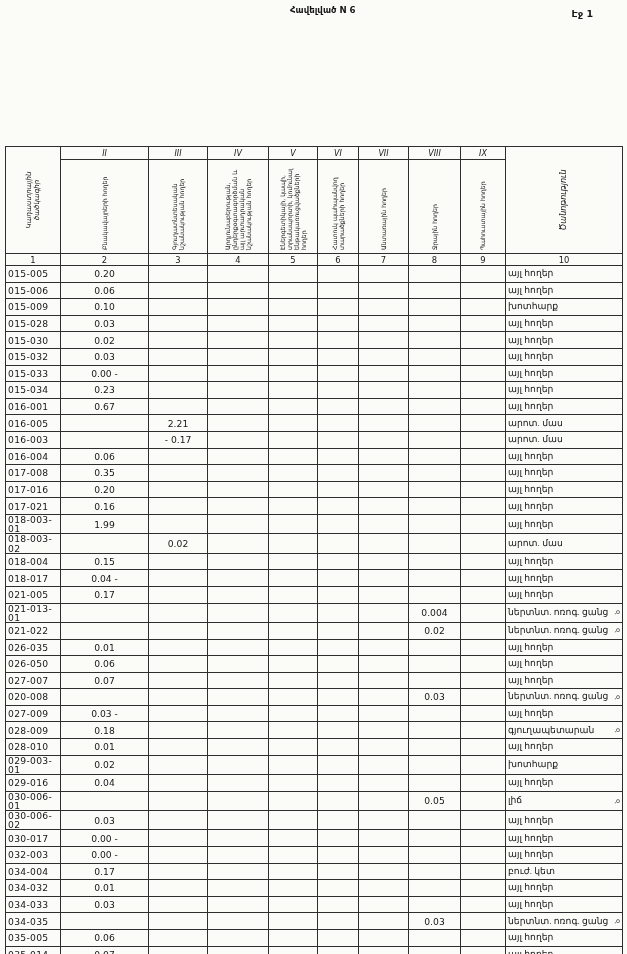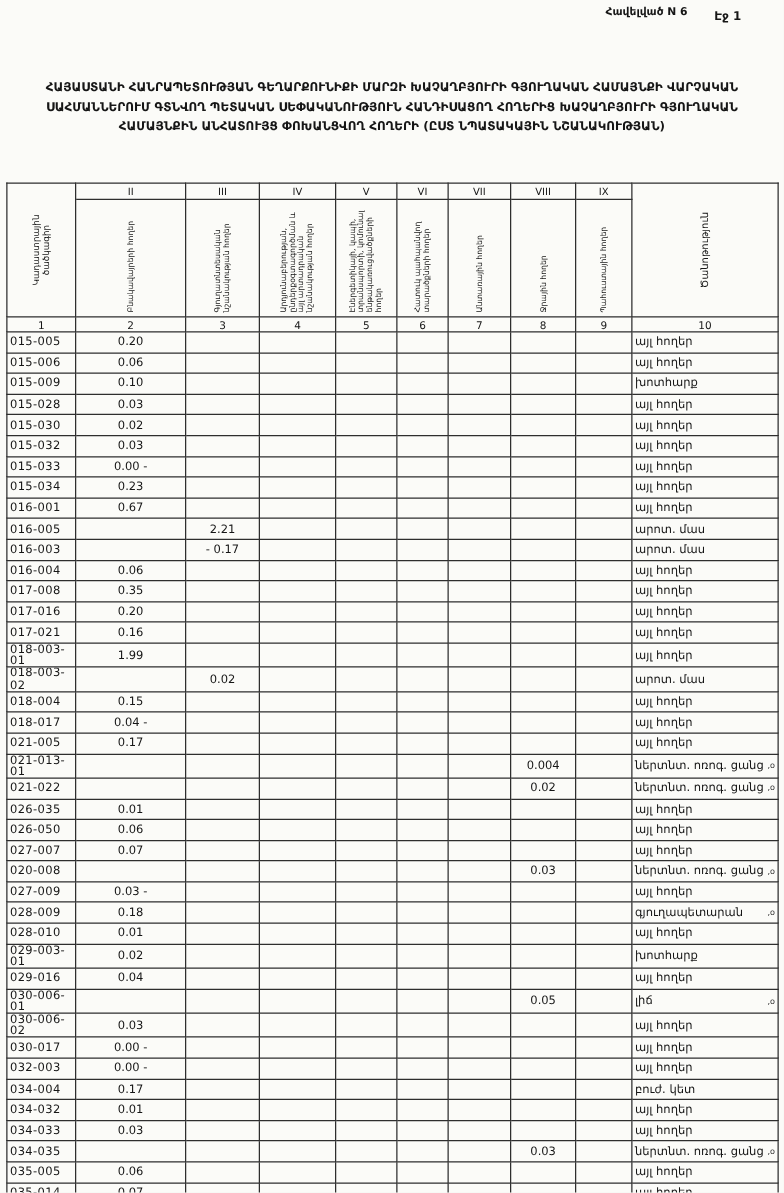--- a/index.html
+++ b/index.html
@@ -21,21 +21,21 @@
     top: 8px;
     right: 34px;
     font-size: 9.5px;
     font-weight: 700;
   }
   .annex {
     position: absolute;
     top: 5px;
     left: 290px;
     width: 260px;
-    text-align: right;
+    text-align: left;
     font-size: 8.6px;
     font-weight: 700;
     line-height: 1.25;
   }
   .list-heading {
     position: absolute;
     top: 47px;
     left: 0;
     width: 100%;
     text-align: center;
@@ -60,59 +60,58 @@
     width: 617px;
     border-collapse: collapse;
     table-layout: fixed;
   }
   table.land-table th, table.land-table td {
     border: 1px solid #2e2e2e;
     overflow: hidden;
     vertical-align: middle;
     font-weight: 400;
   }
-  tr.roman-row th { height: 13px; font-size: 8px; text-align: center; }
+  tr.roman-row th { height: 13px; font-size: 8px; text-align: center; font-style: italic; }
   tr.rot-row th { height: 94px; position: relative; }
   th.hdr-code, th.hdr-notes { position: relative; }
   .rot {
     position: absolute;
     top: 50%; left: 50%;
     transform: translate(-50%, -50%) rotate(-90deg);
     line-height: 1.15;
   }
   .rot-code { width: 98px; font-size: 7px; text-align: center; }
   .rot-notes { width: 98px; font-size: 8px; text-align: center; }
   .rot-mid { width: 86px; font-size: 6.2px; text-align: left; }
   tr.num-row td { height: 12px; font-size: 8.4px; text-align: center; }
   tr.data-row { height: 16.6px; margin-left: 19px; }
   tr.data-row td { padding: 0 2px; font-size: 9.2px; line-height: 1; }
   td.code { text-align: left; padding-left: 3px; letter-spacing: 0.3px; }
   td.val { text-align: center; }
-  td.note { font-size: 8.9px; }
+  td.note { font-size: 8.9px; font-family: Liberation Serif, serif; }
   td.note .note-wrap {
     display: flex;
     justify-content: space-between;
     align-items: center;
     width: 100%;
   }
   .note-mark { font-size: 6.5px; color: #333; }
 </style>
 </head>
 <body>
 
 <div class="page">
 
   <div class="page-num">Էջ 1</div>
 
   <div class="annex">
     <div>Հավելված N 6</div>
   </div>
 
 
-  <div class="doc-title">ՀԱՅԱՍՏԱՆԻ ՀԱՆՐԱՊԵՏՈՒԹՅԱՆ ԳԵՂԱՐՔՈՒՆԻՔԻ ՄԱՐԶԻ ԽԱՉԱՂԲՅՈՒՐԻ ԳՅՈՒՂԱԿԱՆ ՀԱՄԱՅՆՔԻ ՎԱՐՉԱԿԱՆ ՍԱՀՄԱՆՆԵՐՈՒՄ ԳՏՆՎՈՂ ՊԵՏԱԿԱՆ ՍԵՓԱԿԱՆՈՒԹՅՈՒՆ ՀԱՆԴԻՍԱՑՈՂ ՀՈՂԵՐԻՑ ԽԱՉԱՂԲՅՈՒՐԻ ԳՅՈՒՂԱԿԱՆ ՀԱՄԱՅՆՔԻՆ ԱՆՀԱՏՈՒՅՑ ՓՈԽԱՆՑՎՈՂ ՀՈՂԵՐԻ (ԸՍՏ ՆՊԱՏԱԿԱՅԻՆ ՆՇԱՆԱԿՈՒԹՅԱՆ)</div>
 
   <table class="land-table">
     <colgroup>
       <col style="width:55px">
         <col style="width:88px">
         <col style="width:59px">
       <col style="width:61px">
         <col style="width:49px">
         <col style="width:41px">
       <col style="width:50px">

